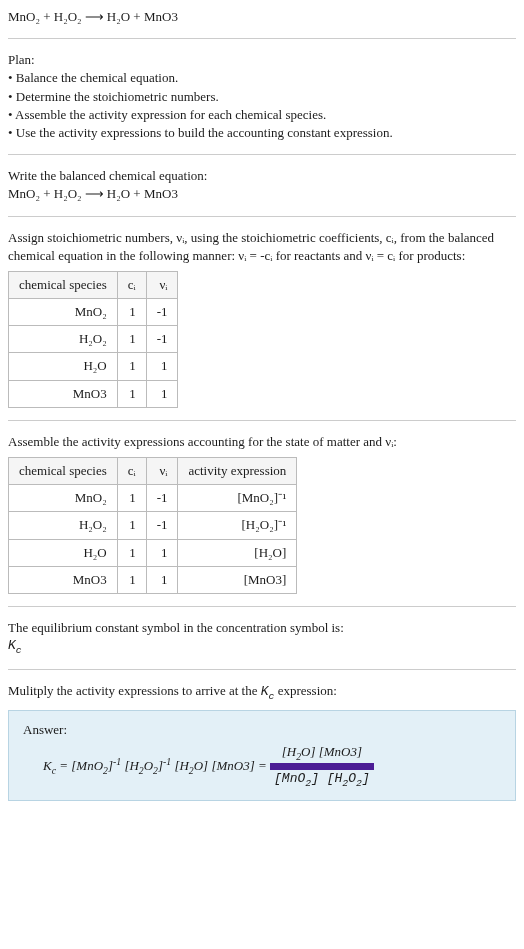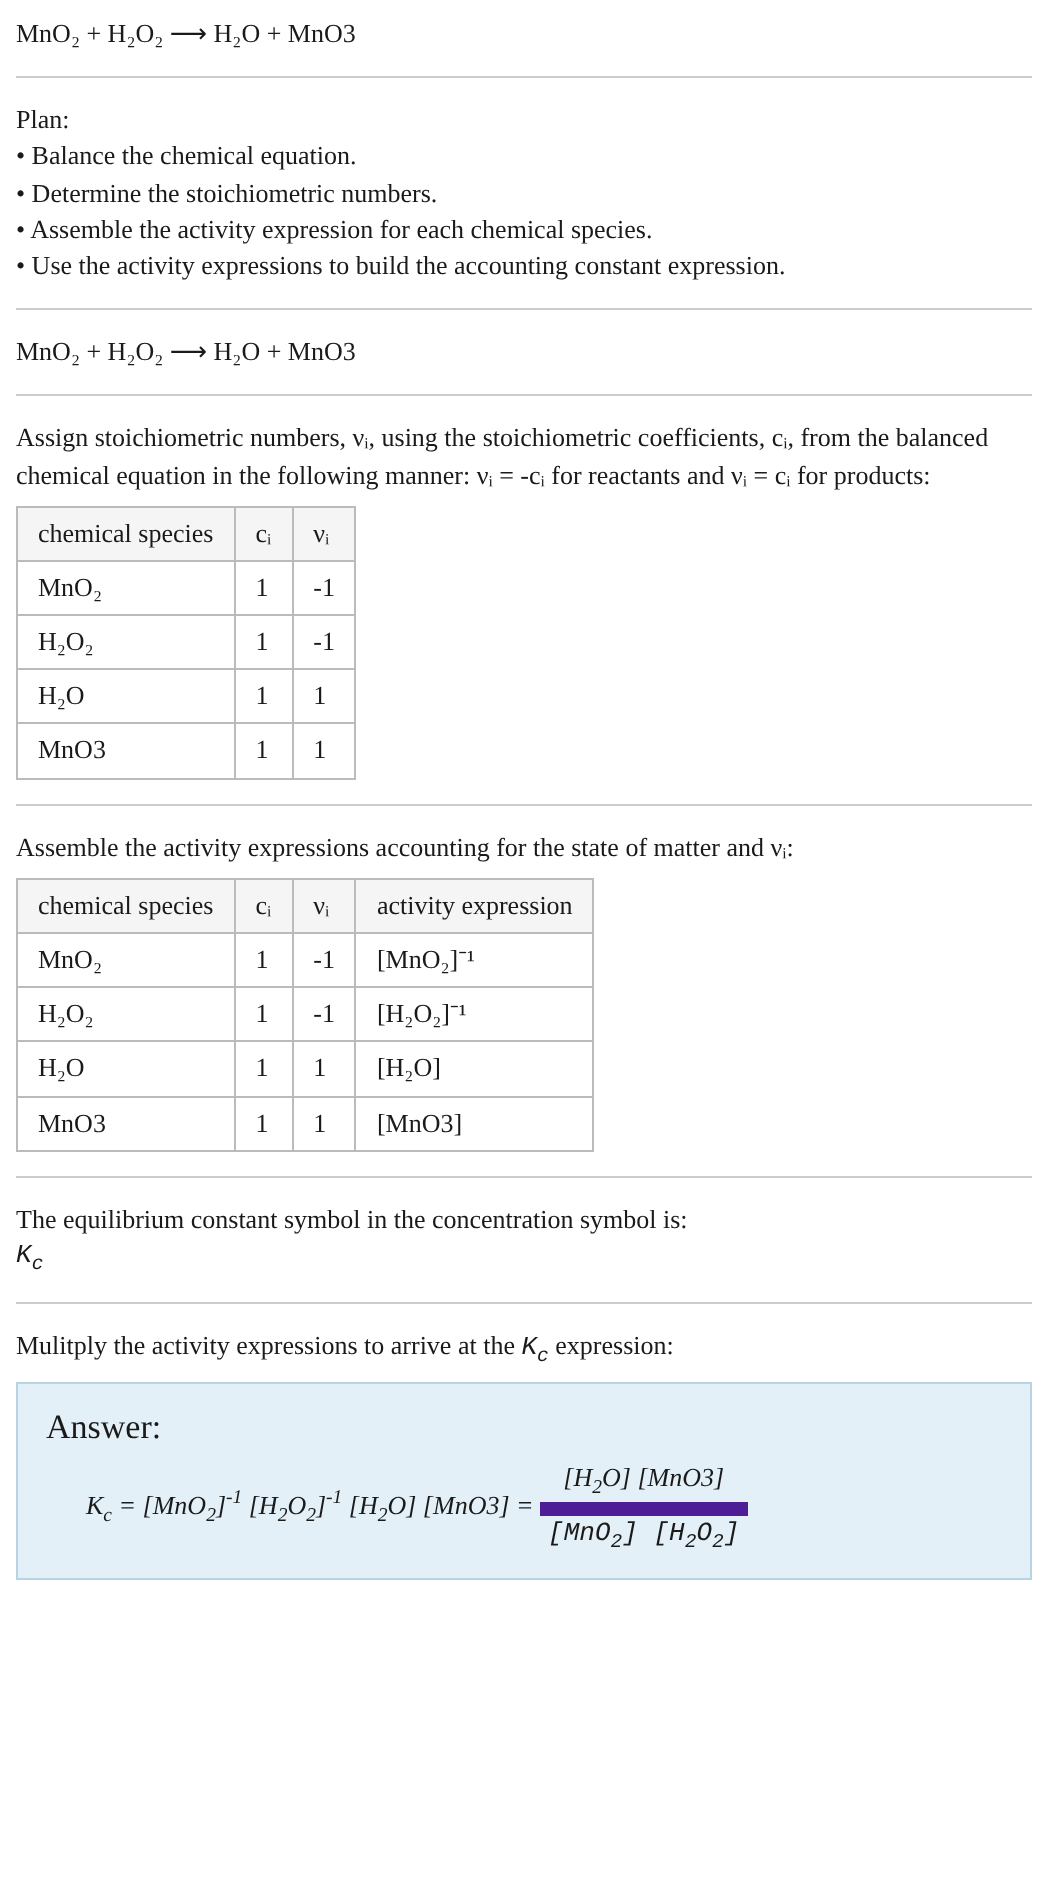--- a/index.html
+++ b/index.html
@@ -19,34 +19,34 @@
     .section {
       margin-bottom: 4px;
     }
     table {
       border-collapse: collapse;
       margin-top: 6px;
     }
     th, td {
       border: 1px solid #bbb;
       padding: 4px 10px;
-      text-align: left;
+      text-align: right;
       font-weight: normal;
     }
     th {
       background: #f5f5f5;
     }
     .answer-box {
       background: #e3f0f7;
       border: 1px solid #b8d4e3;
       padding: 10px 14px;
       margin-top: 6px;
     }
     .answer-label {
-      font-size: 17px;
+      font-size: 13px;
       margin-bottom: 4px;
     }
     .kc-expr {
       font-style: italic;
       padding-left: 20px;
     }
     .frac {
       display: inline-block;
       vertical-align: middle;
       text-align: center;
@@ -78,20 +78,21 @@
   <div>Plan:</div>
   <div>• Balance the chemical equation.</div>
   <div>• Determine the stoichiometric numbers.</div>
   <div>• Assemble the activity expression for each chemical species.</div>
   <div>• Use the activity expressions to build the accounting constant expression.</div>
 </div>
 
 <hr>
 
 <div class="section">
+  <div>Write the balanced chemical equation:</div>
   <div>MnO₂ + H₂O₂ ⟶ H₂O + MnO3</div>
 </div>
 
 <hr>
 
 <div class="section">
   <div>Assign stoichiometric numbers, νᵢ, using the stoichiometric coefficients, cᵢ, from the balanced chemical equation in the following manner: νᵢ = -cᵢ for reactants and νᵢ = cᵢ for products:</div>
   <table>
     <tbody>
         <tr>

